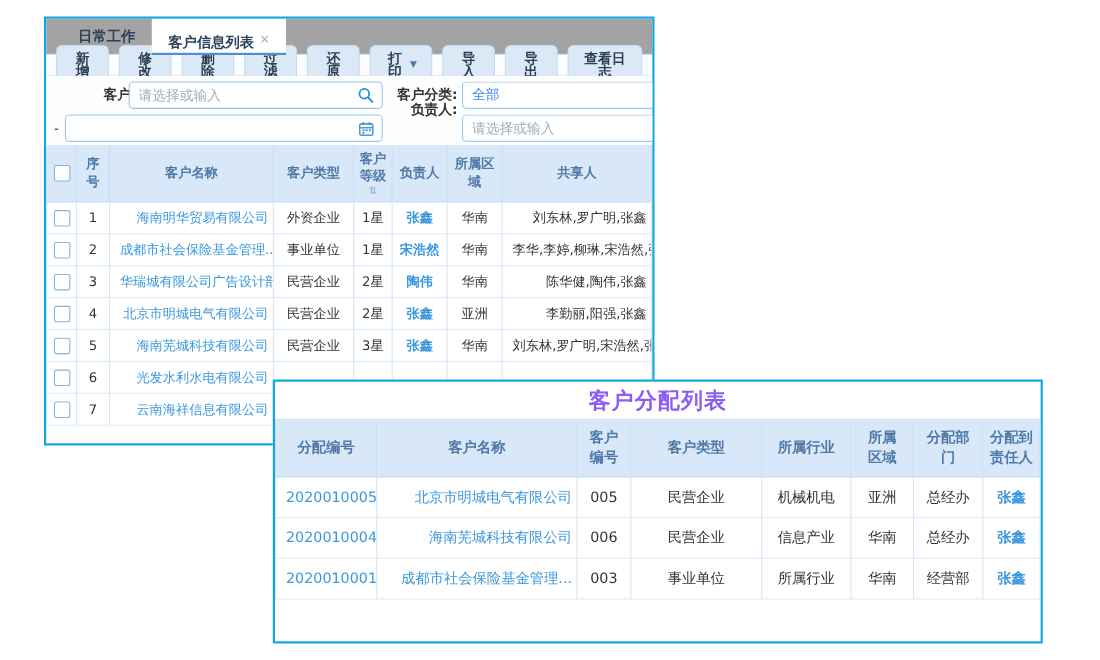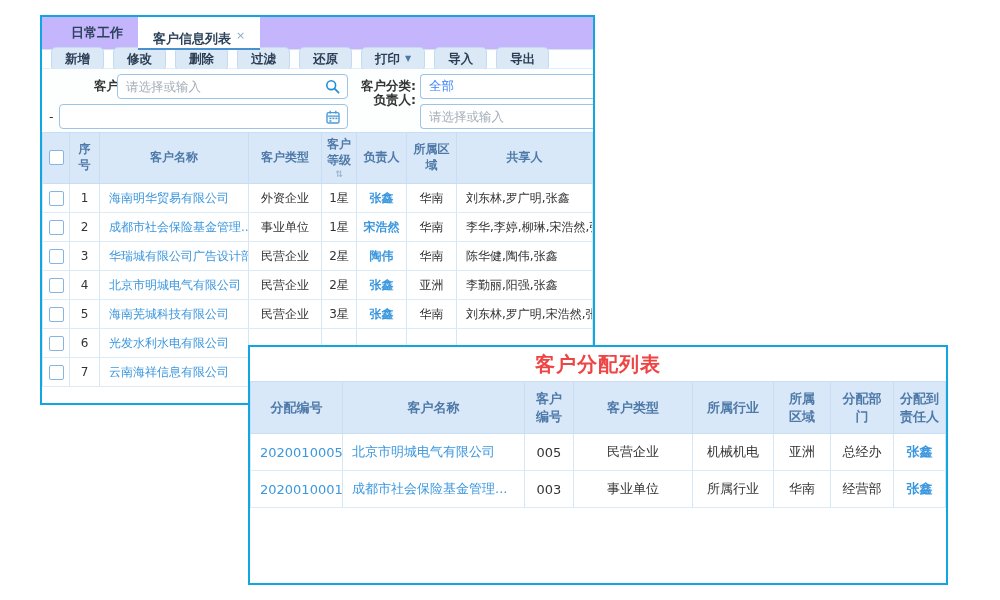--- a/index.html
+++ b/index.html
@@ -6,21 +6,21 @@
   body {
     width:1000px; height:600px; position:relative; background:#ffffff;
     font-family:"DejaVu Sans","Liberation Sans",sans-serif;
     -webkit-font-smoothing:antialiased;
   }
   .panel {position:absolute; background:#fff; border:2px solid #10a6e2; box-sizing:border-box; overflow:hidden;}
   #panel1 {left:40px; top:15px; width:555px; height:390px; z-index:1;}
   #panel2 {left:248px; top:345px; width:700px; height:240px; z-index:2;}
 
   
-  .tabbar {height:33px; background:#c4b5fd; display:flex; align-items:stretch;
+  .tabbar {height:33px; background:#a3a3a3; display:flex; align-items:stretch;
            padding-left:14px; border-bottom:1px solid #d2e4f2; box-sizing:border-box;}
   .tab {display:flex; align-items:center; padding:0 15px; font-size:13px; color:#2c415a;
         font-weight:600; cursor:pointer; position:relative;}
   .tab.active {background:#fff; font-weight:700; border-bottom:2px solid #4a90d0; margin-bottom:-1px;align-items:flex-end;}
   .tab-close {font-size:11px; color:#90a9c2; margin-left:5px; position:relative; top:-6px; font-weight:400;}
 
   
   .toolbar {height:19px; display:flex; align-items:center; gap:9px; padding:0 9px;
             border-bottom:1px solid #e3eef8; box-sizing:border-box; background:#fdfeff;}
   .btn {background:#dbe9f7; border:1px solid #c5daee; border-radius:5px; color:#2c3e54;
@@ -46,30 +46,30 @@
   th {background:#d8e8f8; color:#4e79a8; font-weight:600; text-align:center;
       border:1px solid #c9def2; box-sizing:border-box;}
   #panel1 th {font-size:12px; height:51px; line-height:1.3;}
   #panel2 th {font-size:13px; height:52px; line-height:1.35;}
   th .hwrap {white-space:pre-line; display:inline-block; vertical-align:middle;}
   td {border-right:1px solid #d5e6f5; border-left:1px solid #d5e6f5; border-bottom:1px solid #dcebf8;
       color:#333; text-align:center; padding:0 4px; overflow:hidden; white-space:nowrap;
       box-sizing:border-box; text-overflow:clip;}
   #panel1 td {height:29px; font-size:12px;}
   #panel2 td {height:37px; font-size:13px;}
-  td.al {text-align:left; padding-left:9px;}
+  td.al {text-align:right; padding-left:9px;}
   .lnk {color:#3b97de; cursor:pointer;}
   .lnk.bold {font-weight:600;}
   .cb {display:inline-block; width:13px; height:13px; border:1px solid #85b5e0; border-radius:2px;
        background:#fff; vertical-align:middle; cursor:pointer;}
   .sort-ic {display:block; font-size:9px; color:#9fb8cf; line-height:1; margin-top:1px; cursor:pointer;}
 
   
   .p2-title {height:34px; display:flex; align-items:center; justify-content:center;
-             font-size:20px; font-weight:700; color:#ef4444; letter-spacing:1px;text-align:center;}
+             font-size:20px; font-weight:700; color:#8b5cf6; letter-spacing:1px;text-align:center;}
 </style>
 </head>
 <body>
 
 <div class="panel" id="panel1">
 
   <div class="tabbar">
     <div class="tab">
       <span>日常工作</span>
     </div>
@@ -97,20 +97,23 @@
       </button>
     <button class="btn">
       <span>打印</span>
       <span class="caret">▼</span>
     </button>
     <button class="btn">
         <span>导入</span>
       </button>
     <button class="btn">
         <span>导出</span>
+      </button>
+    <button class="btn">
+        <span>查看日志</span>
       </button>
   </div>
 
   <div class="filter-area">
 
     <div class="f-item" style="left:20px; top:5px;margin-left:32px;">
       <span class="f-label">客户名称:</span>
     </div>
     <div class="input-wrap" style="left:75px; top:5px; width:231px;">
       <input type="text" placeholder="请选择或输入" style="">
@@ -293,20 +296,30 @@
         <td class="al"><span class="lnk">2020010005</span></td>
         <td class="al"><span class="lnk">北京市明城电气有限公司</span></td>
         <td>005</td>
         <td>民营企业</td>
         <td>机械机电</td>
         <td>亚洲</td>
         <td>总经办</td>
         <td><span class="lnk bold">张鑫</span></td>
       </tr>
       <tr>
+        <td class="al"><span class="lnk">2020010004</span></td>
+        <td class="al"><span class="lnk">海南芜城科技有限公司</span></td>
+        <td>006</td>
+        <td>民营企业</td>
+        <td>信息产业</td>
+        <td>华南</td>
+        <td>总经办</td>
+        <td><span class="lnk bold">张鑫</span></td>
+      </tr>
+      <tr>
         <td class="al"><span class="lnk">2020010001</span></td>
         <td class="al"><span class="lnk">成都市社会保险基金管理...</span></td>
         <td>003</td>
         <td>事业单位</td>
         <td>所属行业</td>
         <td>华南</td>
         <td>经营部</td>
         <td><span class="lnk bold">张鑫</span></td>
       </tr>
     </tbody>

